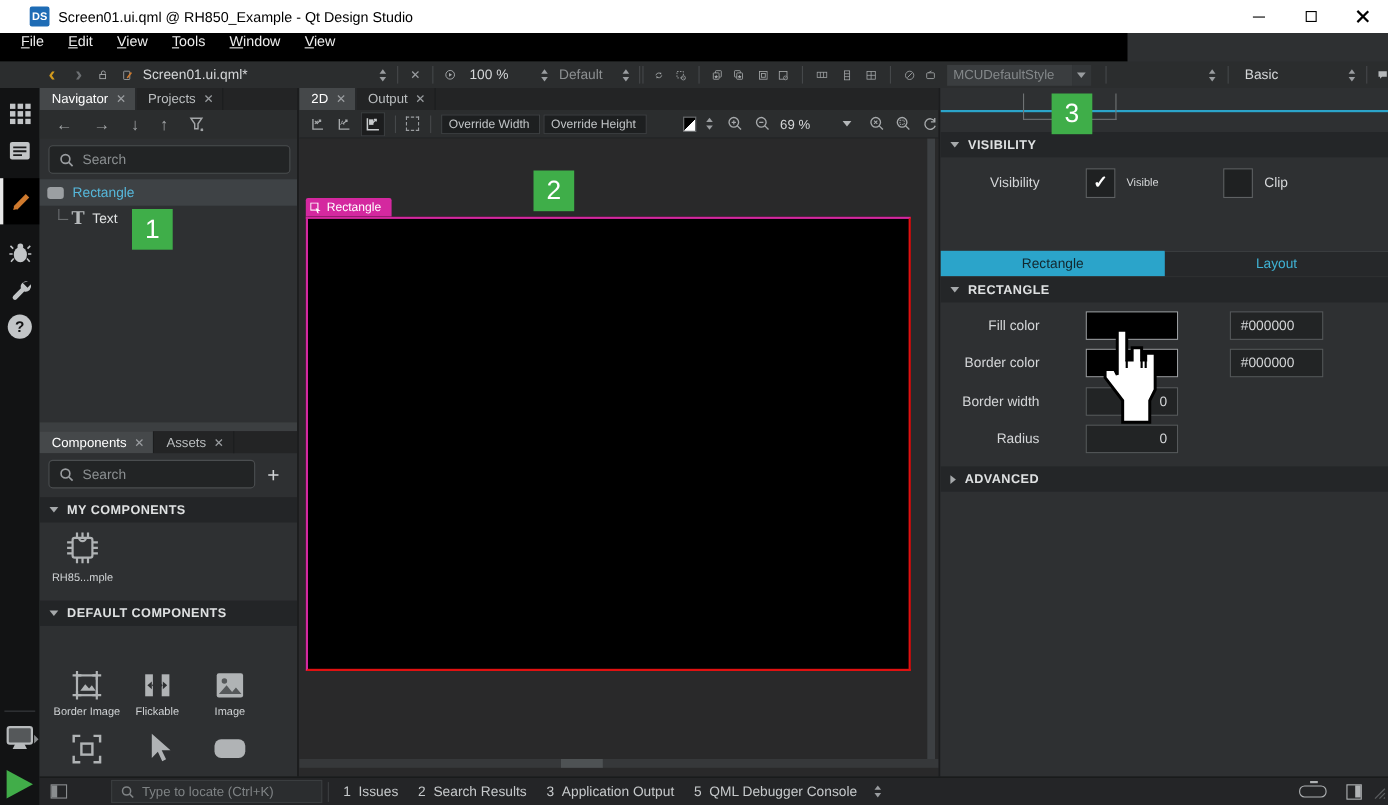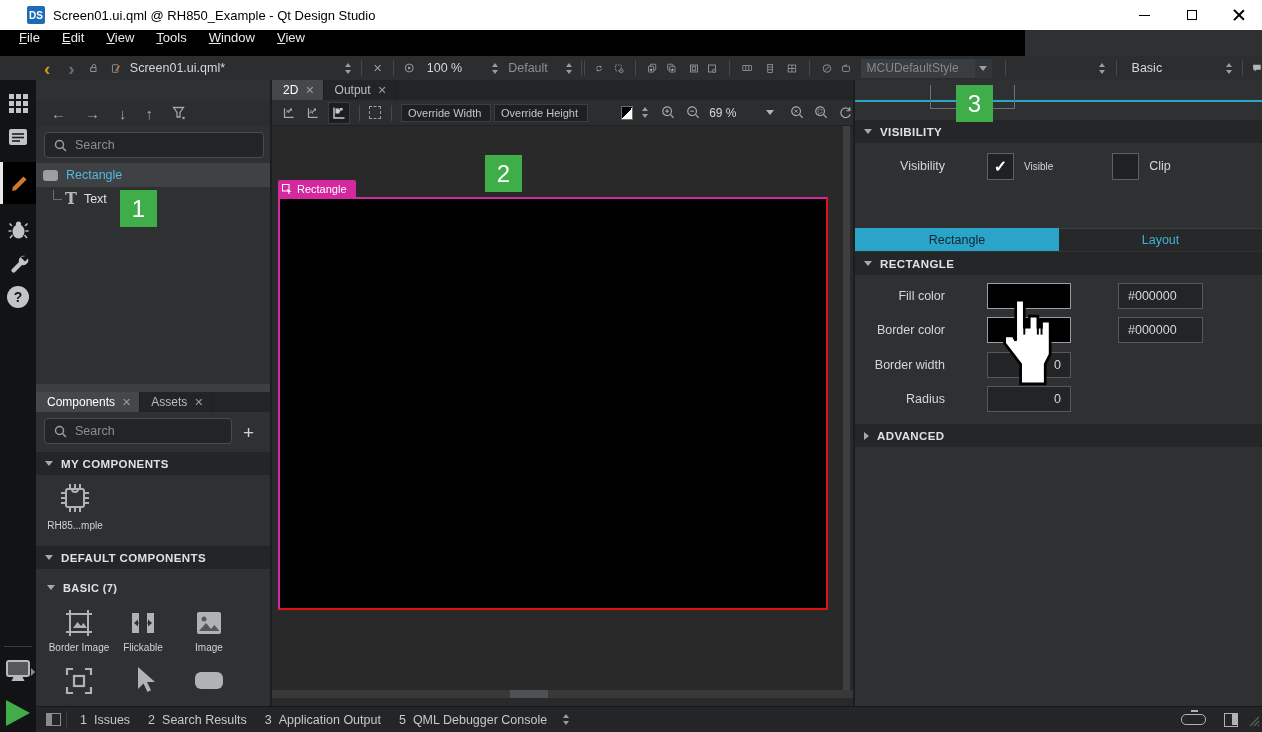--- a/index.html
+++ b/index.html
@@ -344,20 +344,30 @@
           <path d="M9 18 h8 l2.5 5 h-13 Z" fill="#b8bbbd"></path>
         </svg>
       <span class="kit-arrow"></span>
     </div>
     <div class="rail-item" style="position:absolute;top:616px;left:0">
       <span class="play-tri"></span>
     </div>
   </div>
 
   <div class="left-dock">
+    <div class="tabbar">
+      <div class="tab active">
+          <span>Navigator</span>
+          <span class="x-icon"></span>
+        </div>
+      <div class="tab">
+          <span>Projects</span>
+          <span class="x-icon"></span>
+        </div>
+    </div>
     <div class="nav-toolbar">
       <span>←</span>
       <span>→</span>
       <span>↓</span>
       <span>↑</span>
       <svg width="15" height="14" viewBox="0 0 15 14">
           <path d="M1.5 1.5 h10 L8 6.5 V11 H5 V6.5 Z" fill="none" stroke="#a3a6a8" stroke-width="1.3"></path>
           <path d="M10.5 11 l2 2 m0 -2 l-2 2" stroke="#a3a6a8" stroke-width="1.2"></path>
         </svg>
     </div>
@@ -422,24 +432,20 @@
             <line x1="27" y1="23" x2="32" y2="23"></line>
           </g>
           <path d="M15 9 a3 3 0 0 0 6 0" fill="none" stroke="#b0b3b5" stroke-width="2"></path>
         </svg>
       <span class="comp-label">RH85...mple</span>
     </div>
 
     <div class="sec-header" style="top:466px">
       <span class="caret-d"></span>
       <span class="sec-label">DEFAULT COMPONENTS</span>
-    </div>
-    <div class="sec-header" style="top:496px;background:transparent;padding-left:11px">
-      <span class="caret-d"></span>
-      <span class="sec-label" style="font-size:11px">BASIC (7)</span>
     </div>
 
     <div class="comp-item" style="left:12px;top:528px">
       <svg width="30" height="30" viewBox="0 0 30 30">
           <rect x="6" y="6" width="18" height="18" fill="none" stroke="#b0b3b5" stroke-width="2"></rect>
           <g stroke="#b0b3b5" stroke-width="2">
             <line x1="6" y1="2" x2="6" y2="10"></line>
             <line x1="24" y1="2" x2="24" y2="10"></line>
             <line x1="2" y1="6" x2="10" y2="6"></line>
             <line x1="20" y1="6" x2="28" y2="6"></line>
@@ -644,20 +650,27 @@
     </div>
 
     <div class="sec-header" style="top:344px;background:#242628">
       <span class="caret-r"></span>
       <span class="sec-label">ADVANCED</span>
     </div>
   </div>
 
   <div class="statusbar">
     <span class="toggle-icon" style="margin-left:10px"></span>
+    <div class="locate">
+      <svg width="12" height="12" viewBox="0 0 13 13">
+          <circle cx="5.5" cy="5.5" r="4" fill="none" stroke="#7f8385" stroke-width="1.5"></circle>
+          <line x1="8.6" y1="8.6" x2="12" y2="12" stroke="#7f8385" stroke-width="1.5"></line>
+        </svg>
+      <input placeholder="Type to locate (Ctrl+K)" style="">
+    </div>
     <span class="ssep" style="margin-left:5px"></span>
     <div class="pane" style="margin-left:13px">
       <span>1</span>
       <span>Issues</span>
     </div>
     <div class="pane" style="margin-left:18px">
       <span>2</span>
       <span>Search Results</span>
     </div>
     <div class="pane" style="margin-left:18px">

